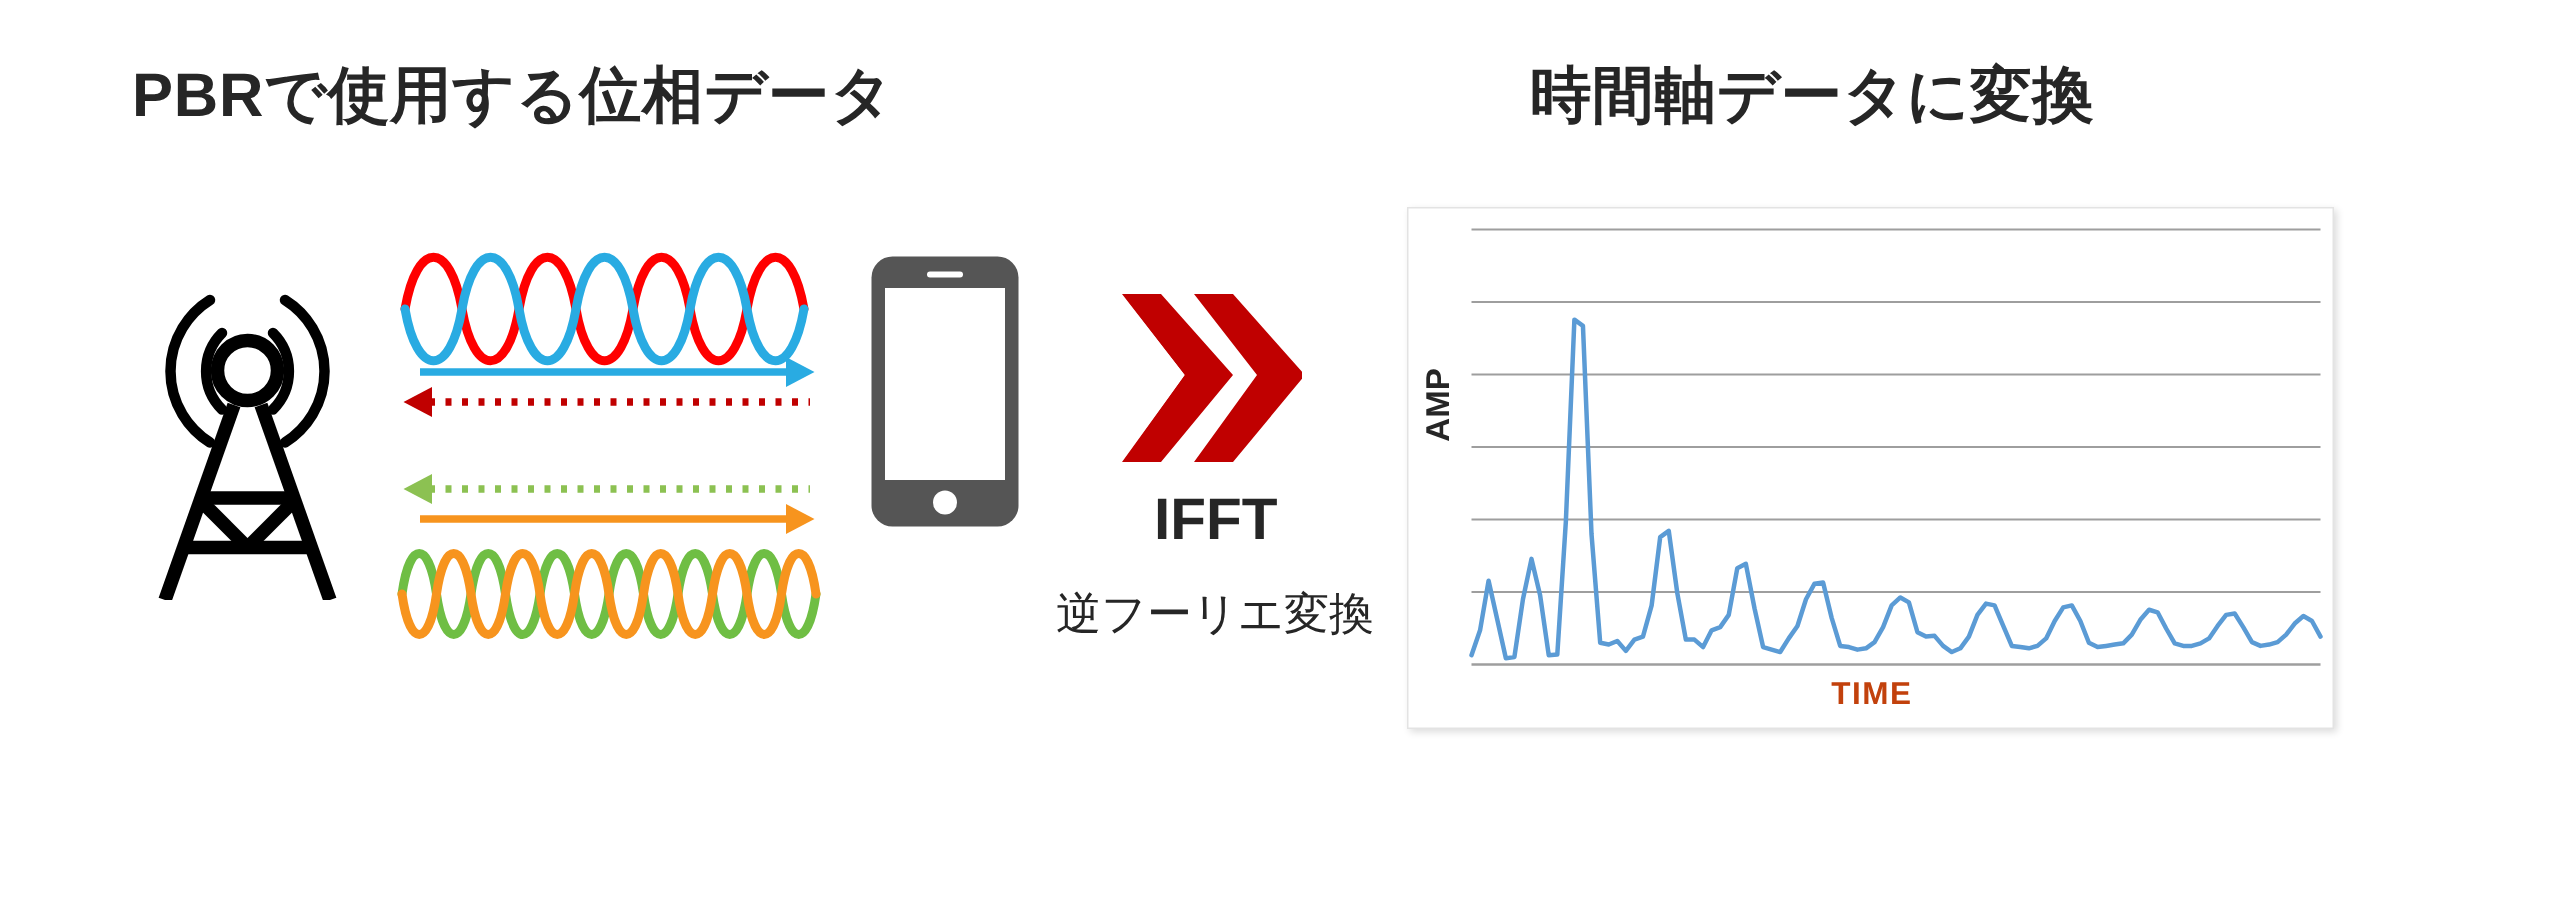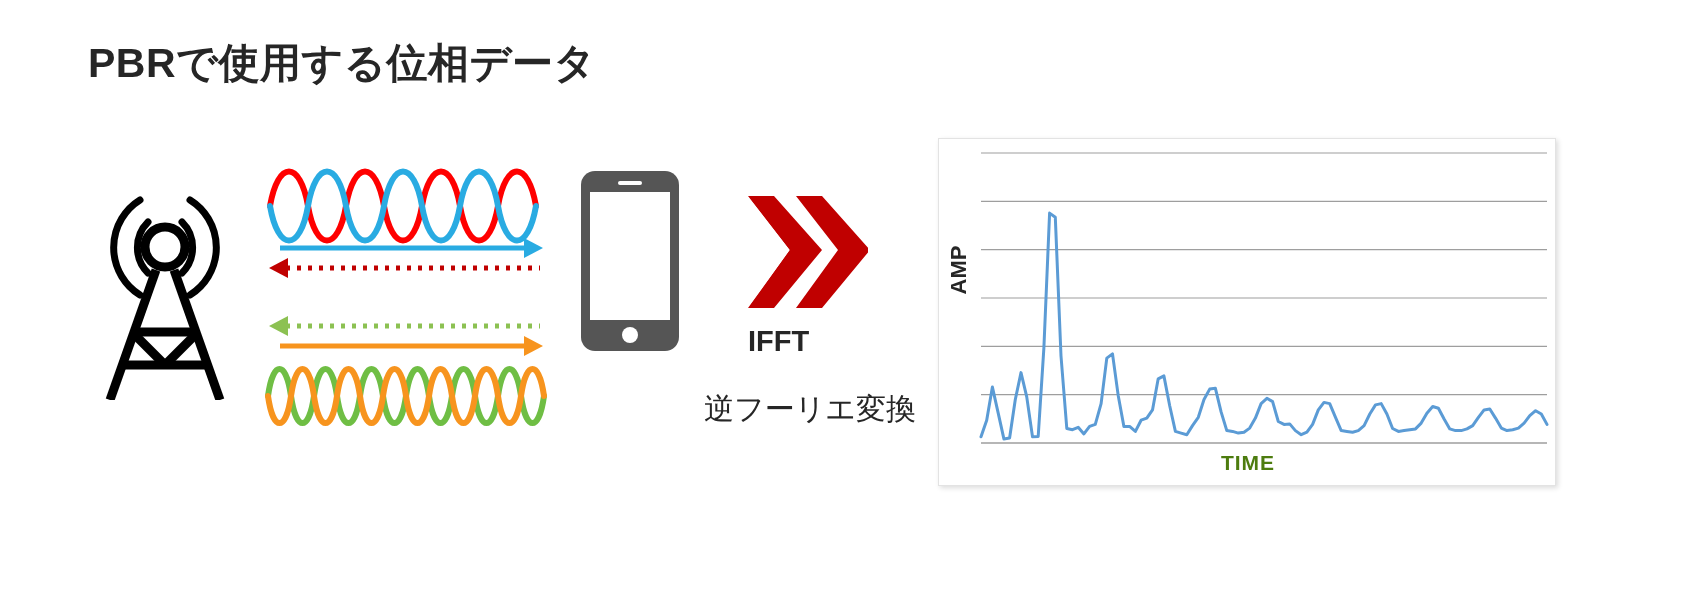--- a/index.html
+++ b/index.html
@@ -73,22 +73,22 @@
     left: 748px;
     top: 192px;
     width: 120px;
     height: 120px;
   }
   #ifft-label {
     position: absolute;
     left: 748px;
     top: 325px;
     width: 125px;
-    text-align: left;
-    font-size: 29px;
+    text-align: center;
+    font-size: 39px;
     font-weight: bold;
     color: #262626;
   }
   #ifft-label-jp {
     position: absolute;
     left: 676px;
     top: 389px;
     width: 268px;
     text-align: center;
     font-size: 30px;
@@ -127,31 +127,32 @@
     transform-origin: center center;
   }
   #chart-x-label {
     position: absolute;
     left: 0;
     top: 312px;
     width: 618px;
     text-align: center;
     font-size: 21px;
     font-weight: bold;
-    color: #4d7c0f;
+    color: #c2410c;
     letter-spacing: 1px;
   }
 </style>
 </head>
 <body>
 
 <div class="stage">
 
   <div class="title" id="title-left">PBRで使用する位相データ</div>
 
+  <div class="title" id="title-right">時間軸データに変換</div>
 
   <svg id="tower-icon" viewBox="0 0 190 250">
     <g fill="none" stroke="#000000" stroke-width="7" stroke-linecap="round">
       <path d="M70 50 A 56 56 0 0 0 70 145"></path>
       <path d="M78 72 A 36 36 0 0 0 78 123"></path>
       <path d="M120 50 A 56 56 0 0 1 120 145"></path>
       <path d="M112 72 A 36 36 0 0 1 112 123"></path>
     </g>
     <circle cx="95" cy="97" r="20" fill="none" stroke="#000000" stroke-width="9"></circle>
     <g fill="none" stroke="#000000" stroke-width="9" stroke-linejoin="miter">

